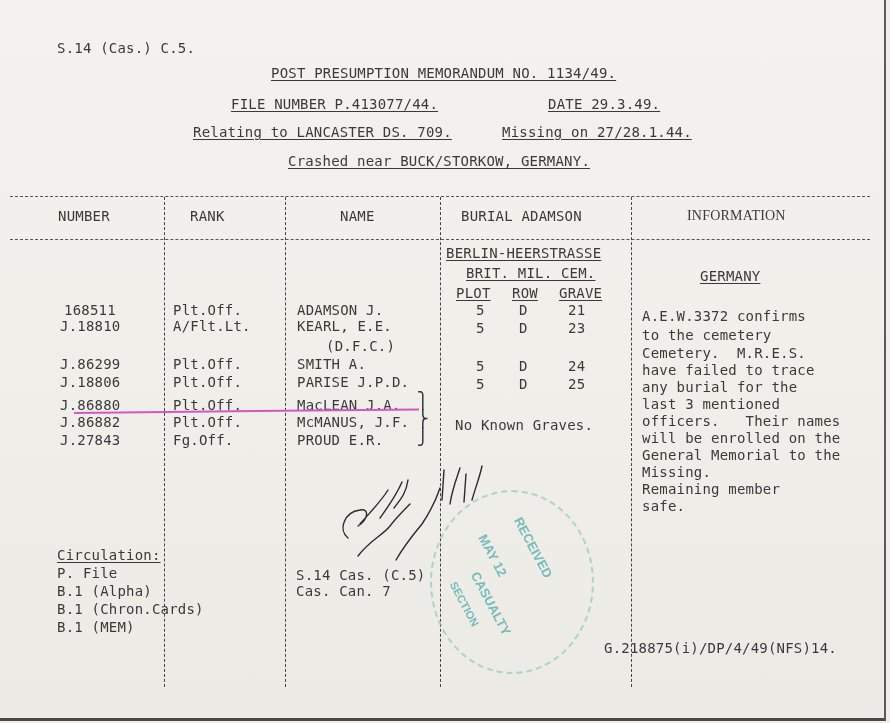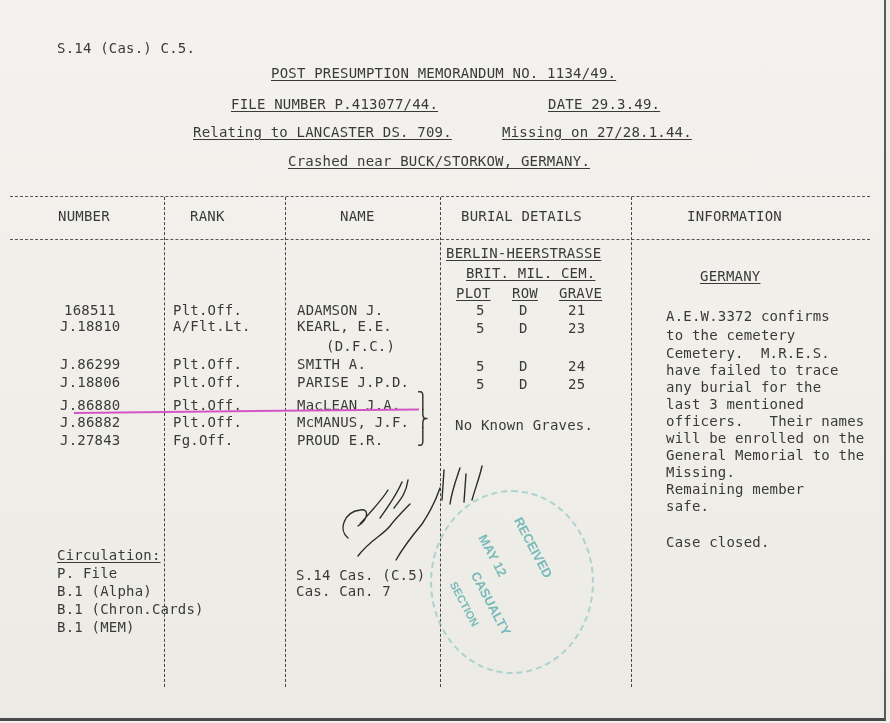--- a/index.html
+++ b/index.html
@@ -43,22 +43,22 @@
   <div class="hline" style="left:10px;top:196px;width:860px;"></div>
   <div class="hline" style="left:10px;top:239px;width:860px;"></div>
   <div class="vline" style="left:164px;top:197px;height:490px;"></div>
   <div class="vline" style="left:285px;top:197px;height:490px;"></div>
   <div class="vline" style="left:440px;top:197px;height:490px;"></div>
   <div class="vline" style="left:631px;top:197px;height:490px;"></div>
 
   <div class="t" style="left:58px;top:208px;">NUMBER</div>
   <div class="t" style="left:190px;top:208px;">RANK</div>
   <div class="t" style="left:340px;top:208px;">NAME</div>
-  <div class="t" style="left:461px;top:208px;">BURIAL DETAILS</div>
-  <div class="t" style="left:687px;top:208px;">INFORMATION</div>
+  <div class="t" style="left:461px;top:208px;">BURIAL ADAMSON</div>
+  <div class="t" style="left:687px;top:208px;font-family:Liberation Serif, serif;">INFORMATION</div>
 
   <div class="t u" style="left:446px;top:245px;">BERLIN-HEERSTRASSE</div>
   <div class="t u" style="left:466px;top:265px;">BRIT. MIL. CEM.</div>
   <div class="t u" style="left:456px;top:285px;">PLOT</div>
   <div class="t u" style="left:512px;top:285px;">ROW</div>
   <div class="t u" style="left:559px;top:285px;">GRAVE</div>
 
   <div class="t" style="left:64px;top:302px;">168511</div>
   <div class="t" style="left:60px;top:318px;">J.18810</div>
   <div class="t" style="left:60px;top:356px;">J.86299</div>
@@ -95,47 +95,47 @@
   <div class="t" style="left:519px;top:358px;">D</div>
   <div class="t" style="left:568px;top:358px;">24</div>
   <div class="t" style="left:476px;top:376px;">5</div>
   <div class="t" style="left:519px;top:376px;">D</div>
   <div class="t" style="left:568px;top:376px;">25</div>
   <div class="t" style="left:455px;top:417px;">No Known Graves.</div>
 
   <div class="magenta-line" style="left:74px;top:412px;width:345px;transform:rotate(-0.6deg);"></div>
 
   <div class="t u" style="left:700px;top:268px;">GERMANY</div>
-  <div style="position:absolute;left:642px;top:308px;margin-left:24px;">
+  <div style="position:absolute;left:642px;top:308px;">
     <div class="t" style="position:relative;">A.E.W.3372 confirms</div>
     <div class="t" style="position:relative;top:3px;">to the cemetery</div>
     <div class="t" style="position:relative;top:5px;">Cemetery.  M.R.E.S.</div>
     <div class="t" style="position:relative;top:6px;">have failed to trace</div>
     <div class="t" style="position:relative;top:7px;">any burial for the</div>
     <div class="t" style="position:relative;top:8px;">last 3 mentioned</div>
     <div class="t" style="position:relative;top:9px;">officers.   Their names</div>
     <div class="t" style="position:relative;top:10px;">will be enrolled on the</div>
     <div class="t" style="position:relative;top:11px;">General Memorial to the</div>
     <div class="t" style="position:relative;top:12px;">Missing.</div>
     <div class="t" style="position:relative;top:13px;">Remaining member</div>
     <div class="t" style="position:relative;top:14px;">safe.</div>
     <div class="t" style="position:relative;top:15px;height:16px;"></div>
-    <div class="t" style="position:relative;top:18px;">Case closed.</div>
   </div>
   <div style="position:absolute;left:642px;top:308px;width:230px;height:290px;"></div>
 
   <div class="t u" style="left:57px;top:547px;">Circulation:</div>
   <div class="t" style="left:57px;top:565px;">P. File</div>
   <div class="t" style="left:57px;top:583px;">B.1 (Alpha)</div>
   <div class="t" style="left:57px;top:601px;">B.1 (Chron.Cards)</div>
   <div class="t" style="left:57px;top:619px;">B.1 (MEM)</div>
 
   <div class="t" style="left:296px;top:567px;">S.14 Cas. (C.5)</div>
   <div class="t" style="left:296px;top:583px;">Cas. Can. 7</div>
 
+  <div class="t" style="left:604px;top:640px;">G.218875(i)/DP/4/49(NFS)14.</div>
 
   <svg class="sig" viewBox="0 0 180 110">
     <path d="M18 78 C 8 70, 14 52, 30 50 C 40 48, 38 60, 28 66 M 30 64 C 44 48, 52 40, 58 30 M 50 58 C 60 44, 66 36, 72 22 M 64 48 C 70 40, 76 34, 78 20 M 28 96 C 40 80, 52 76, 60 66 C 66 58, 74 50, 80 44 M 66 100 C 74 86, 82 76, 92 64 C 100 52, 106 40, 110 28 M 112 40 L 114 10 M 120 44 C 122 30, 126 20, 130 8 M 134 42 L 136 14 M 142 40 C 146 26, 150 16, 152 6" fill="none" stroke="#2b2b2b" stroke-width="1.4" stroke-linecap="round"></path>
   </svg>
 
   <div class="stamp"></div>
   <div class="stamp-text" style="left:500px;top:540px;">RECEIVED</div>
   <div class="stamp-text" style="left:470px;top:548px;">MAY 12</div>
   <div class="stamp-text" style="left:456px;top:596px;">CASUALTY</div>
   <div class="stamp-text" style="left:440px;top:598px;font-size:11px;">SECTION</div>

